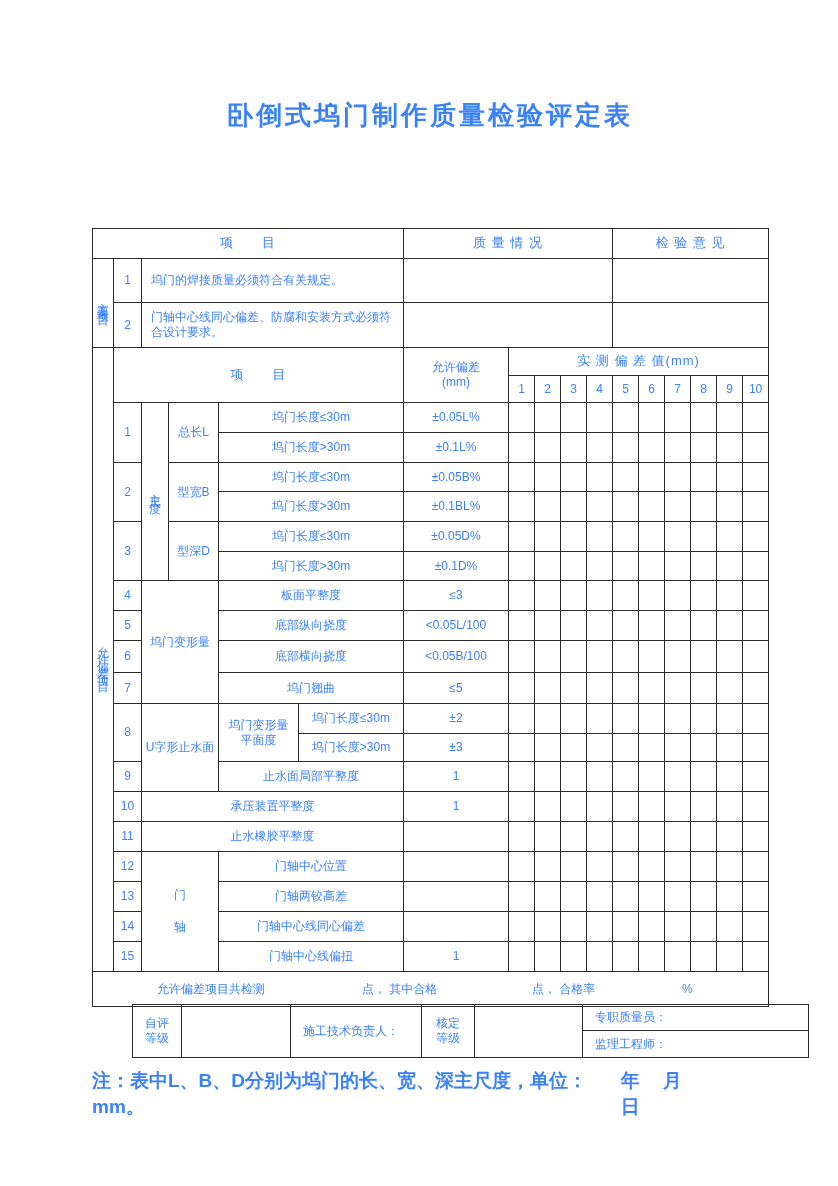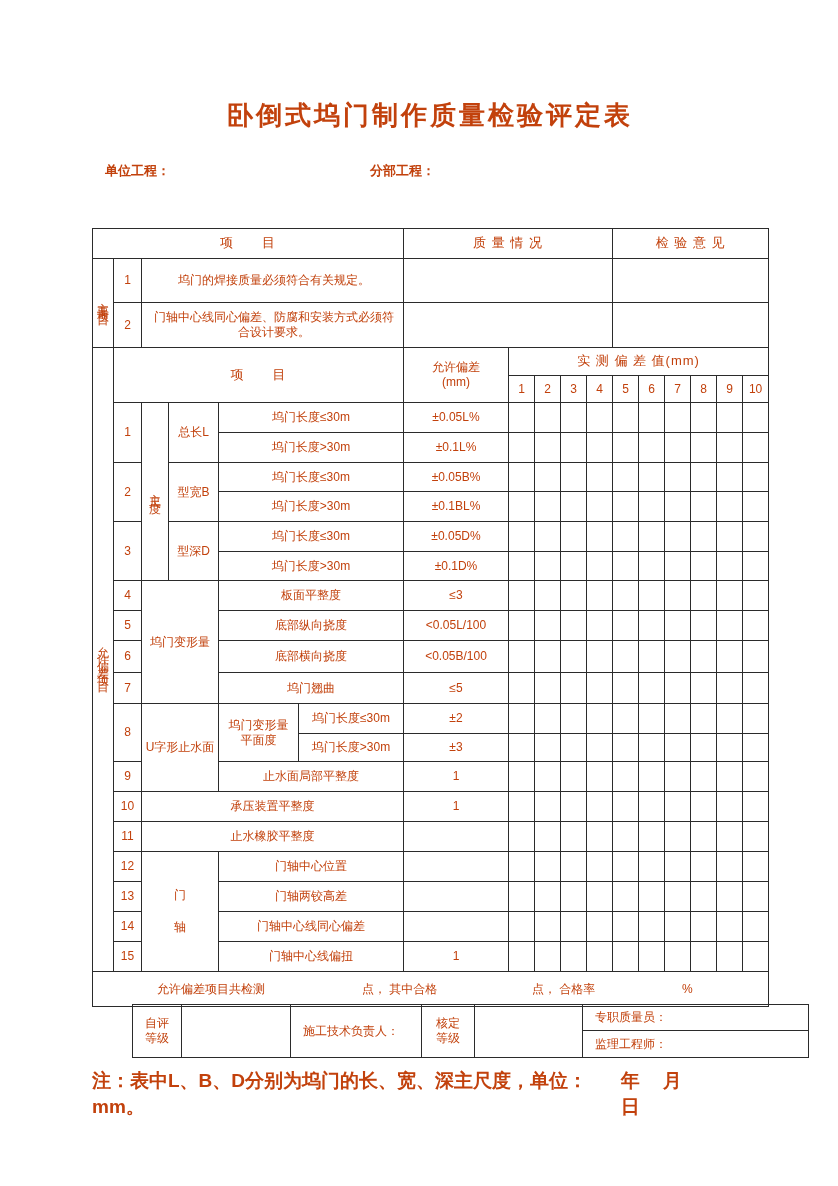--- a/index.html
+++ b/index.html
@@ -1,37 +1,37 @@
 <!DOCTYPE html>
 <html><head>
 <meta charset="utf-8">
 <style>
   html,body{margin:0;padding:0;background:#e8e8e8;}
   .page{
     position:relative;width:838px;height:1186px;background:#ffffff;
-    font-family:"Liberation Sans","DejaVu Sans",sans-serif;color:#c2410c;
+    font-family:"Liberation Sans","DejaVu Sans",sans-serif;color:#3b82f6;
     overflow:hidden;margin:0 auto;
   }
   .title{
     position:absolute;top:98px;left:92px;width:676px;text-align:center;
     font-size:26px;font-weight:bold;letter-spacing:3px;
   }
   .metaline{position:absolute;left:92px;width:676px;height:20px;font-size:13px;font-weight:bold;}
   .metaline .m-a{position:absolute;left:13px;top:0;}
   .metaline .m-b{position:absolute;left:278px;top:0;}
   .metaline .m-c{position:absolute;right:2px;top:0;letter-spacing:1px;}
   table{border-collapse:collapse;table-layout:fixed;}
   td{
     border:1px solid #2b2b2b;font-size:12px;text-align:center;vertical-align:middle;
     padding:0;overflow:hidden;line-height:1.25;
   }
   .main-table{position:absolute;left:92px;top:228px;width:676px;}
   .bottom-table{position:absolute;left:92px;top:1004px;width:676px;margin-left:40px;}
   .hdr{font-size:13px;letter-spacing:1px;}
-  .left{text-align:center;padding:2px 6px 2px 9px;}
+  .left{text-align:left;padding:2px 6px 2px 9px;}
   .prewrap{white-space:pre-line;}
   .vert{
     writing-mode:vertical-lr;text-orientation:upright;display:inline-block;
     letter-spacing:4px;font-size:12px;line-height:1;
   }
   .vert-tall{letter-spacing:7px;}
   .axis-cell{white-space:pre-line;line-height:2.6;}
   .sumrow{position:relative;height:34px;padding-left:28px;}
   .sumrow span{position:absolute;top:50%;transform:translateY(-50%);font-size:12px;white-space:nowrap;}
   .seg1{left:64px;}  .seg2{left:269px;}  .seg3{left:439px;}  .seg4{left:589px;}
@@ -46,24 +46,20 @@
   tr.h32{height:32px;} tr.h31{height:31px;} tr.h34{height:34px;}
   tr.h26{height:26px;}
 </style>
 </head>
 <body>
 
 <div class="page">
 
   <div class="title">卧倒式坞门制作质量检验评定表</div>
 
-  <div class="metaline" style="top:162px;">
-    <span class="m-a">单位工程：</span>
-    <span class="m-b">分部工程：</span>
-  </div>
 
   <table class="main-table">
     <colgroup>
       <col style="width:21px">
         <col style="width:28px">
         <col style="width:27px">
         <col style="width:50px">
       <col style="width:80px">
         <col style="width:105px">
         <col style="width:105px">

